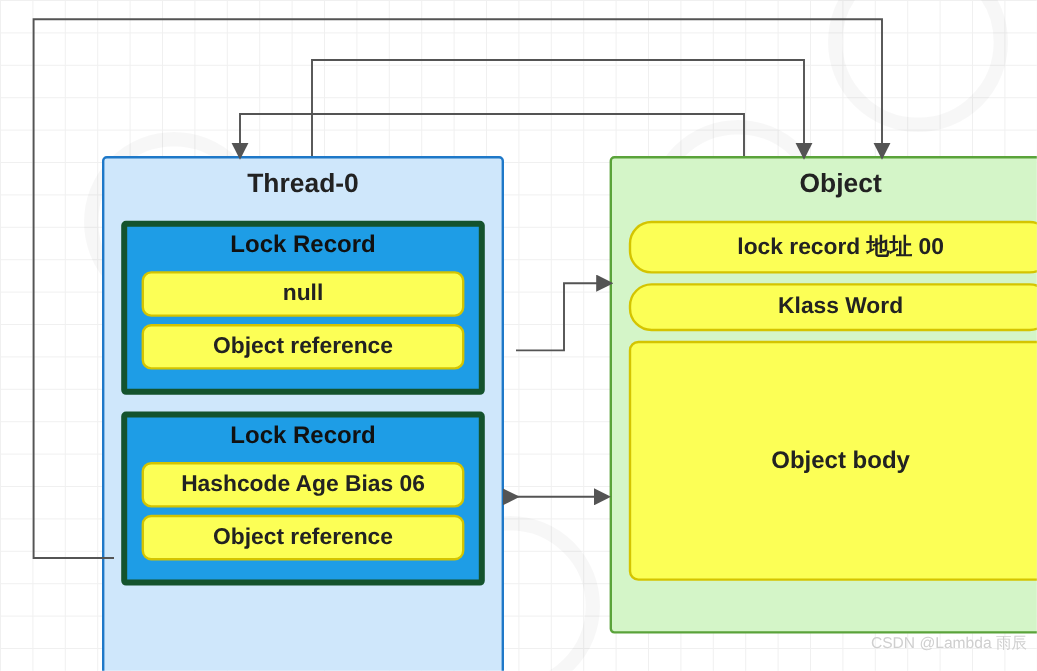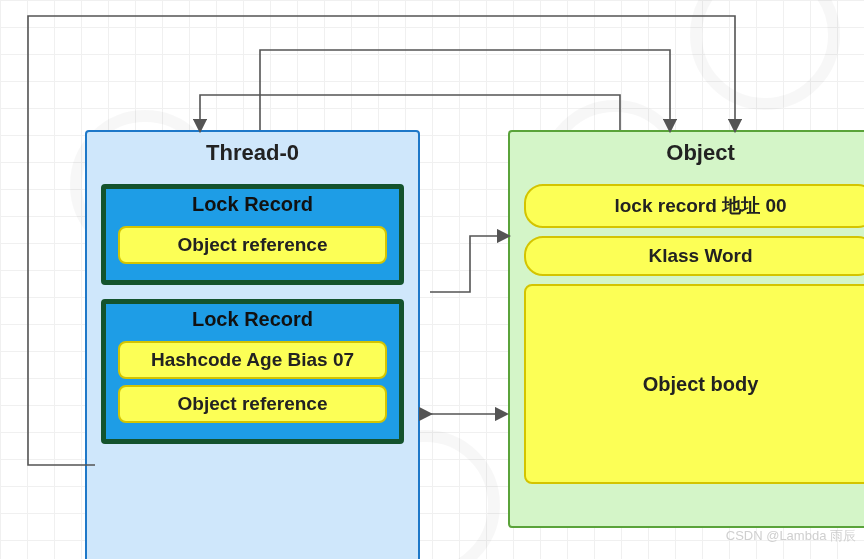--- a/index.html
+++ b/index.html
@@ -127,26 +127,27 @@
 <div class="wm-circle" style="left:70px; top:110px; width:150px; height:150px;"></div>
 <div class="wm-circle" style="left:540px; top:100px; width:150px; height:150px;"></div>
 <div class="wm-circle" style="left:350px; top:430px; width:150px; height:150px;"></div>
 <div class="wm-circle" style="left:690px; top:-40px; width:150px; height:150px;"></div>
 
 <div class="thread-box">
   <div class="thread-title">Thread-0</div>
 
   <div class="lockrec">
     <div class="lockrec-title">Lock Record</div>
+    <div class="slot">null</div>
     <div class="slot">Object reference</div>
   </div>
 
   <div class="lockrec">
     <div class="lockrec-title">Lock Record</div>
-    <div class="slot">Hashcode Age Bias 07</div>
+    <div class="slot">Hashcode Age Bias 06</div>
     <div class="slot">Object reference</div>
   </div>
 </div>
 
 <div class="object-box">
   <div class="object-title">Object</div>
   <div class="obj-slot">lock record 地址 00</div>
   <div class="obj-slot">Klass Word</div>
   <div class="obj-body">Object body</div>
 </div>

